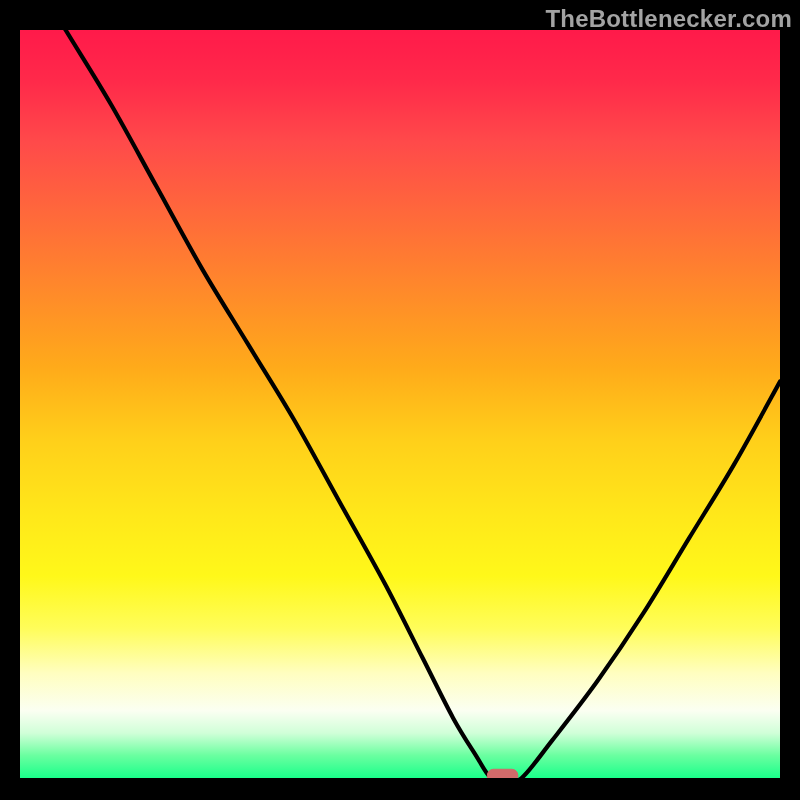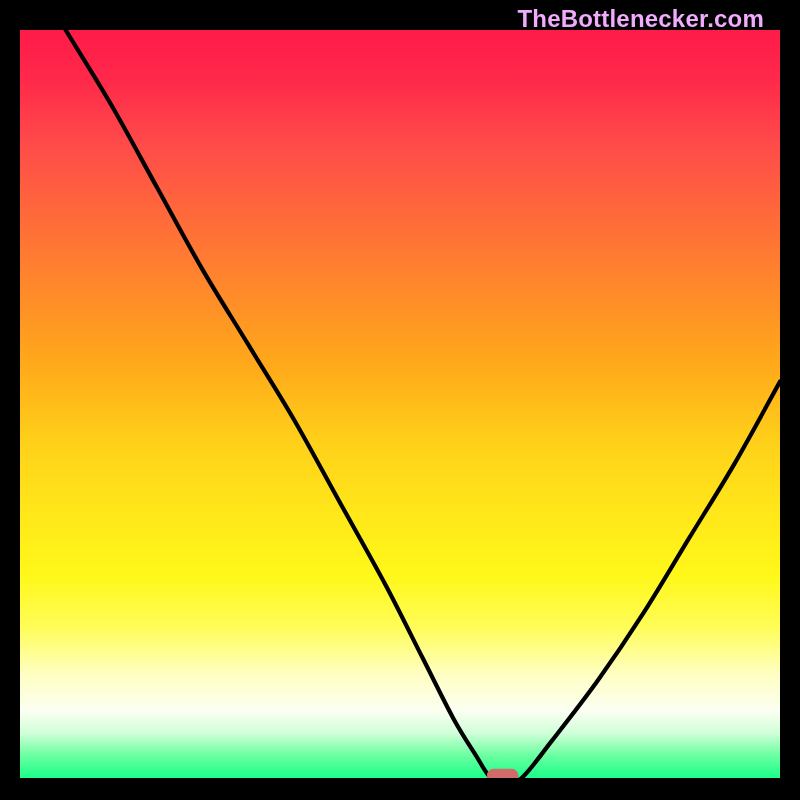--- a/index.html
+++ b/index.html
@@ -30,25 +30,25 @@
       #fffec0 86%,
       #fbfff2 91%,
       #d0ffd8 94%,
       #6affa0 97%,
       #1aff8a 100%
     );
   }
   .watermark {
     position: absolute;
     top: 5px;
-    right: 36px;
+    right: 8px;
     font-family: Arial, Helvetica, sans-serif;
     font-size: 24px;
     font-weight: bold;
-    color: #f0abfc;
+    color: #a3a3a3;
     letter-spacing: 0.2px;
   }
   .curve-svg {
     position: absolute;
     left: 0;
     top: 0;
     width: 760px;
     height: 748px;
   }
   .axis-left {

